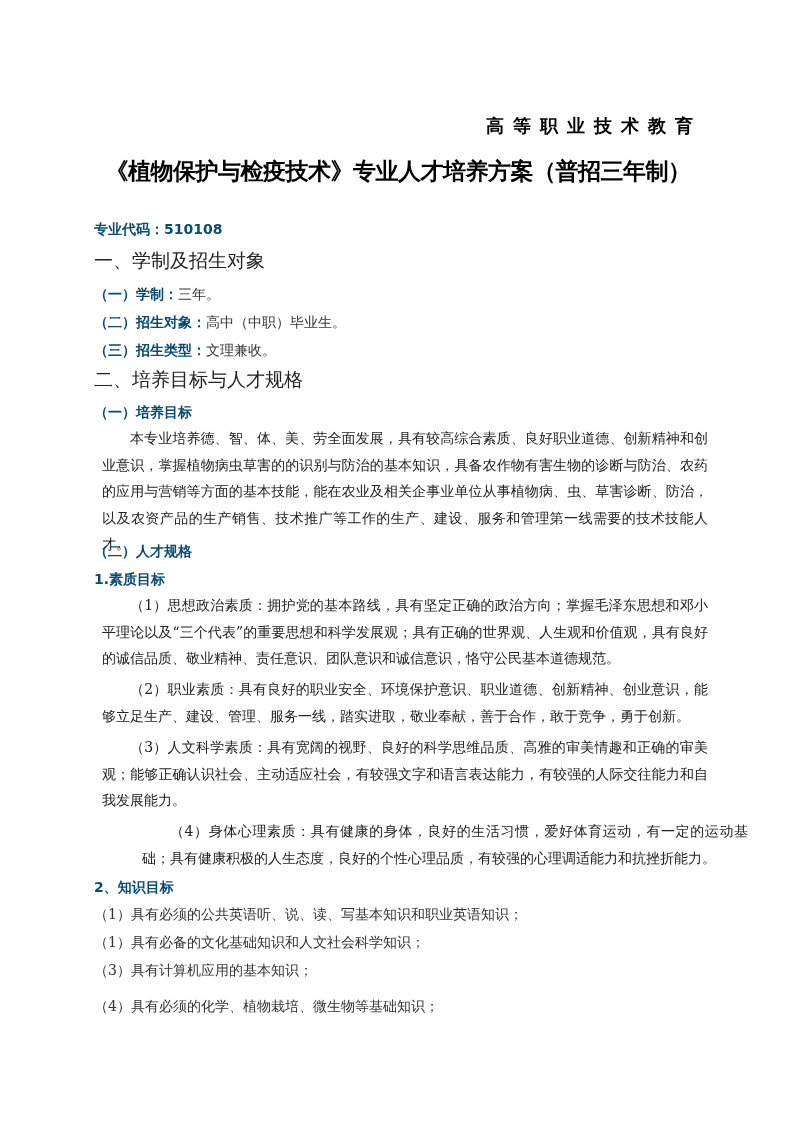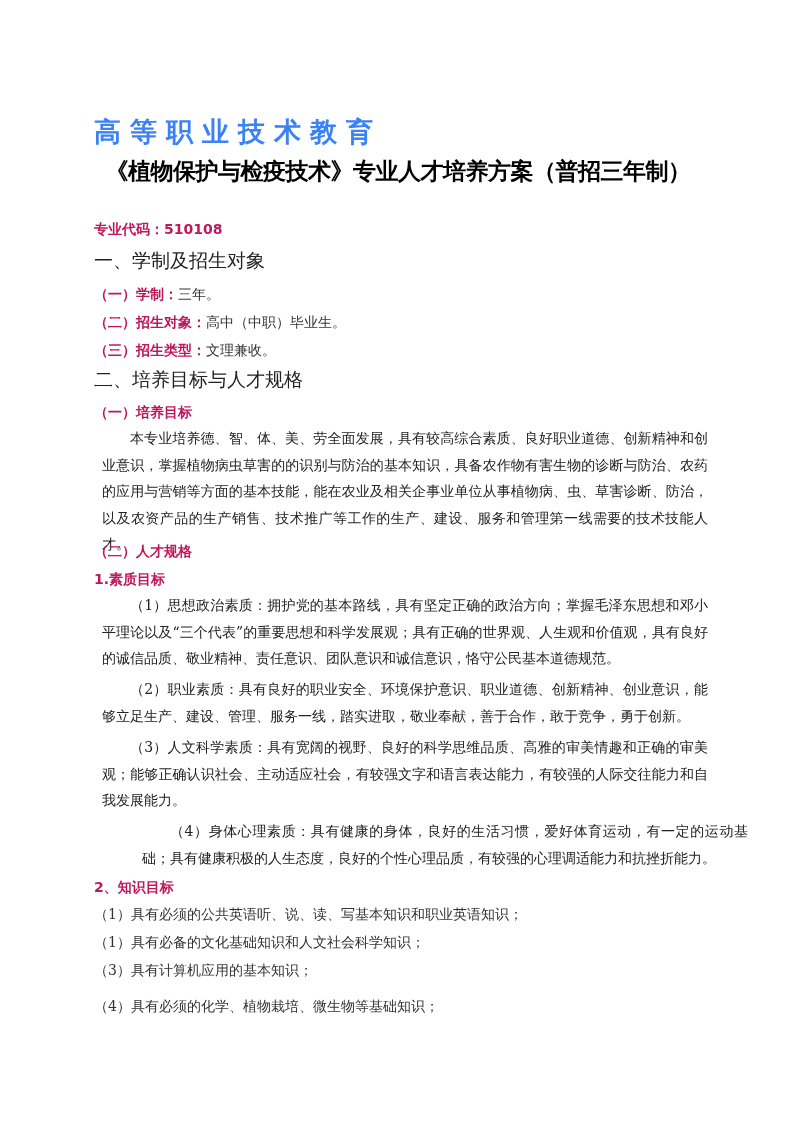--- a/index.html
+++ b/index.html
@@ -1,29 +1,29 @@
 <!DOCTYPE html>
 <html><head>
 <meta charset="utf-8">
 <style>
   html, body { margin: 0; padding: 0; background: #ffffff; }
   body { width: 793px; height: 1122px; position: relative; overflow: hidden;
          font-family: "DejaVu Serif", "Liberation Serif", serif; color: #111; }
   .page { position: absolute; left: 94px; top: 0; width: 608px; }
-  .title1 { position: absolute; top: 114px; left: 0; width: 608px; text-align: left;
-            font-family: "DejaVu Sans", sans-serif; font-weight: bold; font-size: 27px;
-            letter-spacing: 9px; color: #3b82f6; }
+  .title1 { position: absolute; top: 114px; left: 0; width: 608px; text-align: right;
+            font-family: "DejaVu Sans", sans-serif; font-weight: bold; font-size: 18px;
+            letter-spacing: 9px; color: #000000; }
   .title2 { position: absolute; top: 156px; left: -22px; width: 652px; text-align: center;
             font-family: "DejaVu Serif", serif; font-weight: bold; font-size: 23px;
             color: #000; white-space: nowrap; letter-spacing: -0.5px; }
   .line { position: absolute; left: 0; width: 608px; font-size: 14px; line-height: 20px;
           white-space: nowrap; }
   .para { position: absolute; left: 8px; width: 606px; font-size: 14px; line-height: 26.6px;
           text-align: justify; text-indent: 2em; color: #222; }
-  .b { font-family: "DejaVu Sans", sans-serif; font-weight: bold; color: #be185d; }
+  .b { font-family: "DejaVu Sans", sans-serif; font-weight: bold; color: #0c4a6e; }
   .h1 { font-family: "DejaVu Sans", sans-serif; font-size: 19px; color: #222; }
   .plain { color: #333; }
 </style>
 </head>
 <body>
 
 <div class="page">
   <div class="title1">高等职业技术教育</div>
   <div class="title2">《植物保护与检疫技术》专业人才培养方案（普招三年制）</div>
 

